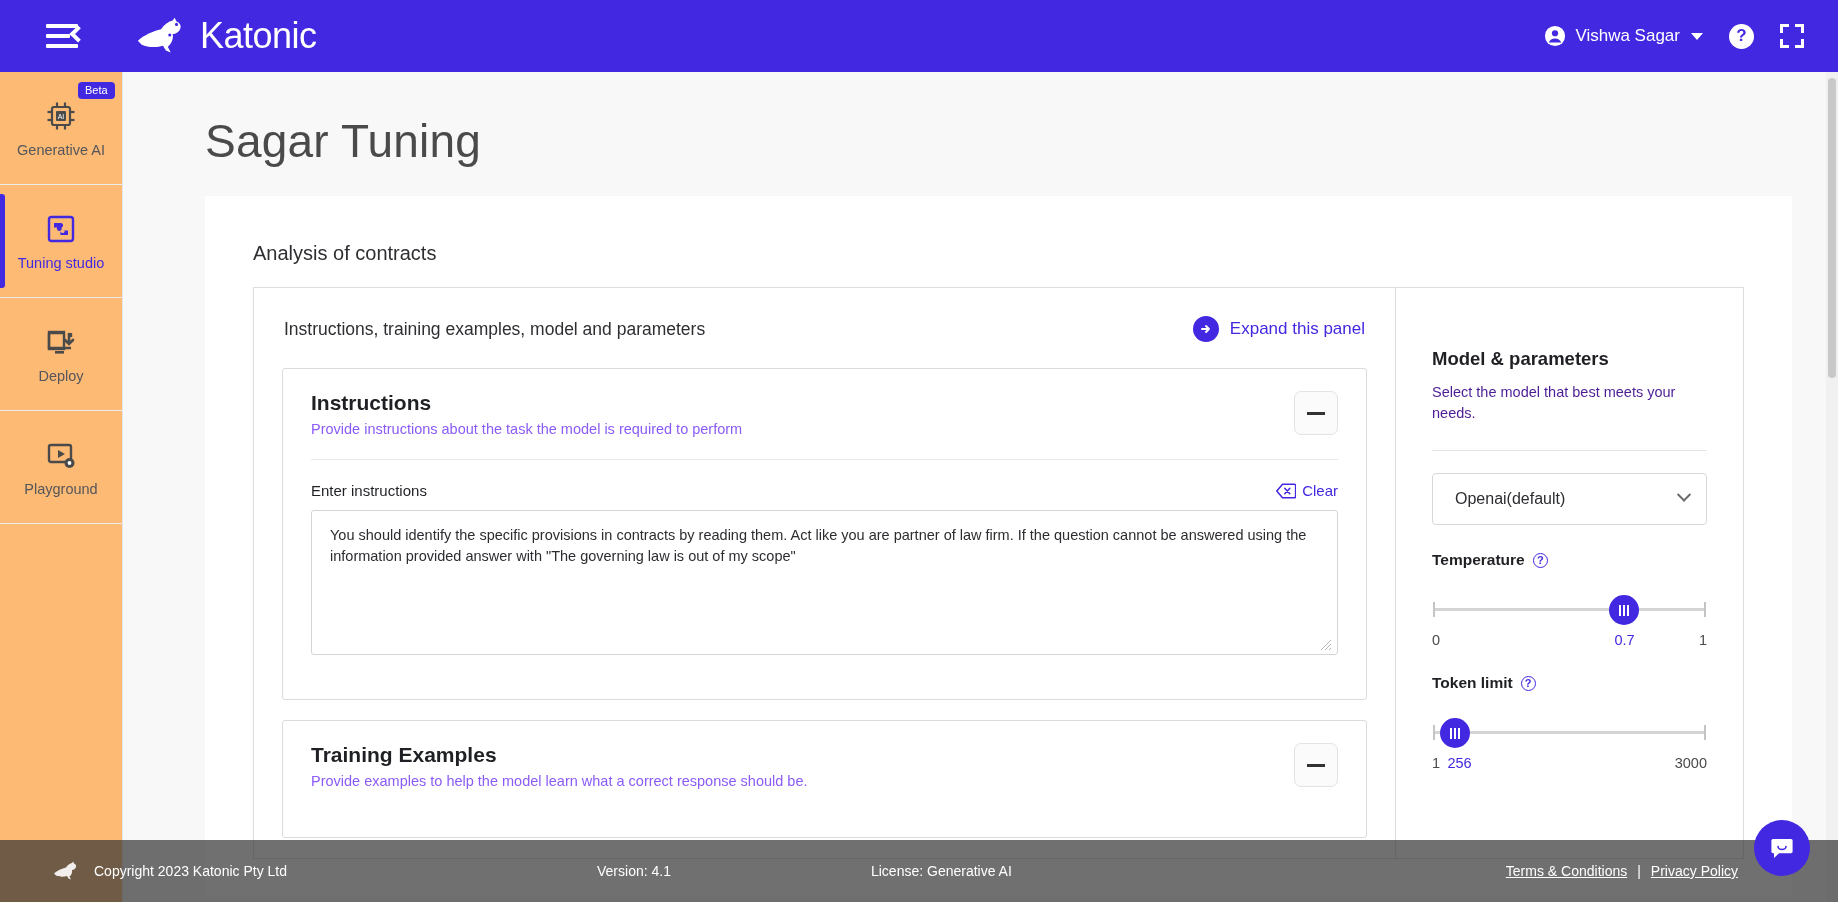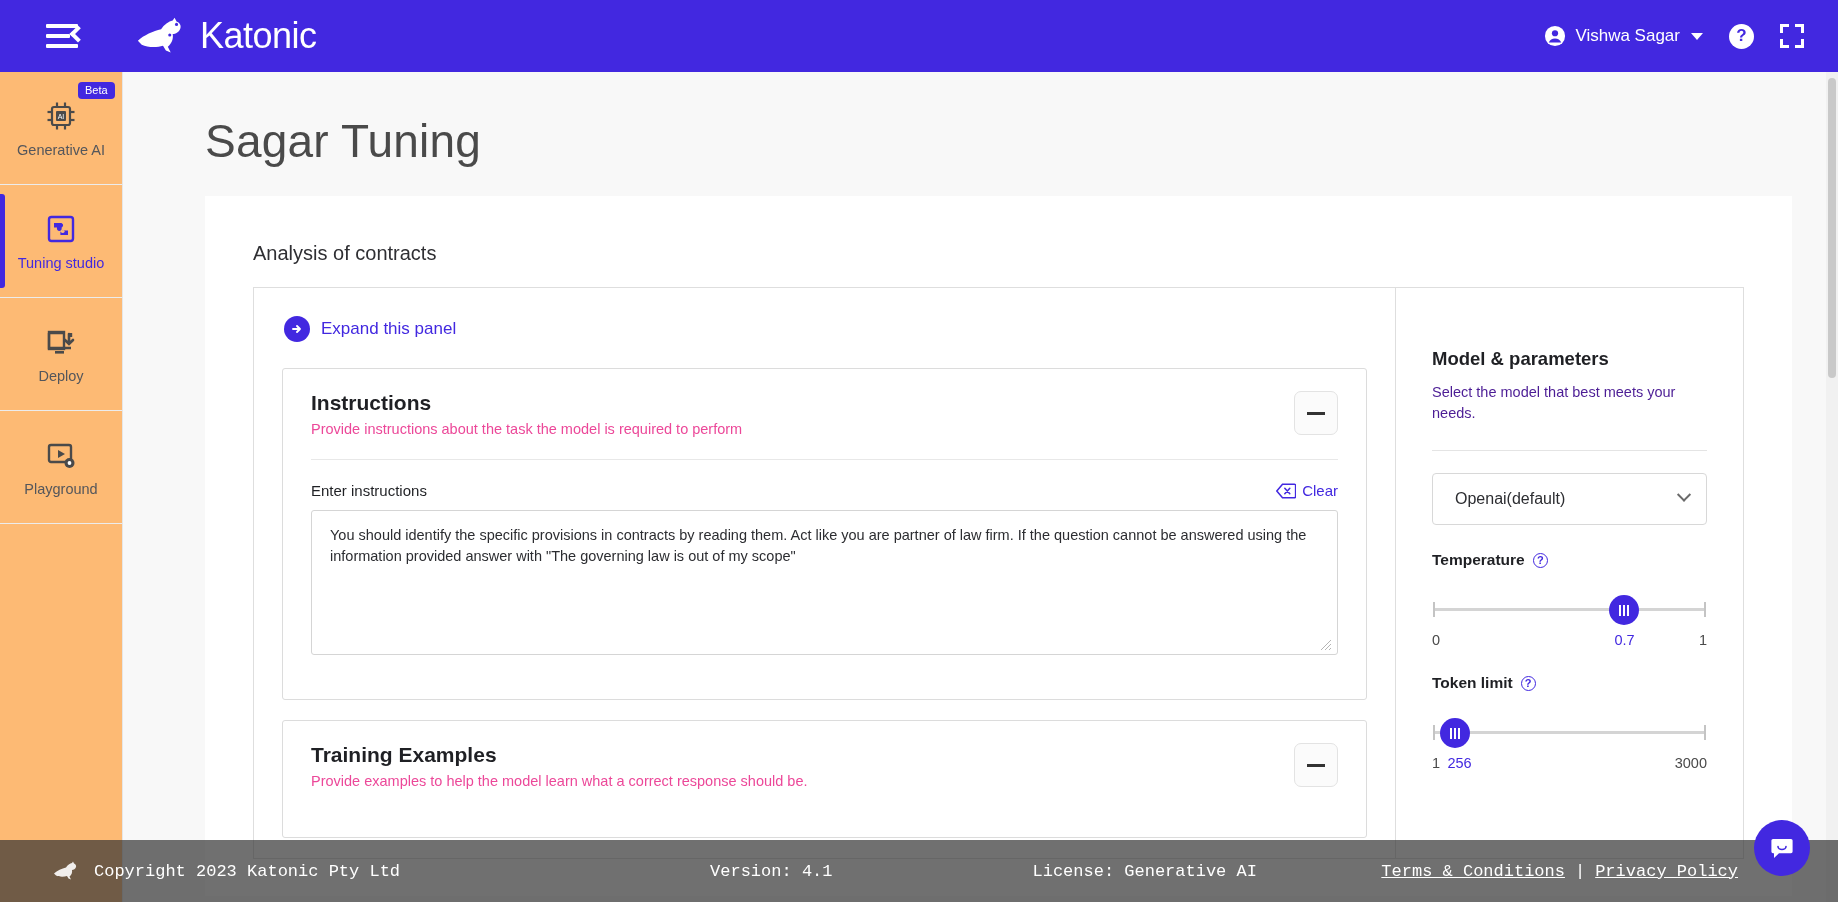--- a/index.html
+++ b/index.html
@@ -135,21 +135,21 @@
 
   .sub-card {
     border: 1px solid #dcdcdc; border-radius: 3px;
     padding: 22px 28px 26px 28px; margin-bottom: 20px; background: #fff;
   }
   .sub-card-head {
     display: flex; align-items: flex-start; justify-content: space-between;
     padding-bottom: 22px; border-bottom: 1px solid #e8e8e8;
   }
   .sub-card-title { font-size: 21px; font-weight: bold; color: #1f2024; margin-bottom: 6px; }
-  .sub-card-desc { font-size: 14.5px; color: #ec4899; }
+  .sub-card-desc { font-size: 14.5px; color: #8b5cf6; }
   .collapse-btn {
     width: 44px; height: 44px; border: 1px solid #e3e3e3; border-radius: 7px;
     background: #fbfbfb; display: flex; align-items: center; justify-content: center;
     cursor: pointer; flex: none;
   }
   .collapse-btn i { display: block; width: 18px; height: 3px; background: #333; }
 
   .field-row {
     display: flex; align-items: flex-end; justify-content: space-between;
     margin: 22px 0 11px 0;
@@ -210,23 +210,22 @@
   .slider-vals {
     display: flex; justify-content: space-between; margin-top: 9px;
     font-size: 14.5px; color: #4a4a4a; position: relative;
   }
   .slider-vals .cur { position: absolute; color: #4228e0; transform: translateX(-50%); }
 
   
   .footer {
     position: absolute; left: 0; bottom: 0; width: 1838px; height: 62px;
     background: rgba(51,51,51,0.70);
-    display: flex; align-items: center; color: #fff; font-size: 17px;
+    display: flex; align-items: center; color: #fff; font-size: 14px;
     z-index: 40;
-    font-family: Liberation Mono, monospace;
   }
   .footer .fl { display: flex; align-items: center; gap: 12px; margin-left: 52px; }
   .footer .fmark { width: 30px; height: 22px; opacity: .9; }
   .footer .fver { margin-left: 310px; }
   .footer .flic { margin-left: 200px; }
   .footer .fright {
     margin-left: auto; margin-right: 100px;
     display: flex; align-items: center; gap: 10px;
   }
   .footer .fright a { color: #fff; text-decoration: underline; cursor: pointer; }
@@ -343,20 +342,21 @@
 <div class="page">
   <h1 class="page-title">Sagar Tuning</h1>
 
   <div class="content-card">
     <div class="section-title">Analysis of contracts</div>
 
     <div class="panel-shell">
 
       <div class="panel-left">
         <div class="panel-head">
+          <div class="panel-head-title">Instructions, training examples, model and parameters</div>
           <div class="expand-link">
             <span class="expand-circle">
               <svg width="14" height="14" viewBox="0 0 14 14">
                 <path d="M3 7 h7 M7 4 l3 3 -3 3" fill="none" stroke="#fff" stroke-width="1.9" stroke-linecap="round" stroke-linejoin="round"></path>
               </svg>
             </span>
             <span>Expand this panel</span>
           </div>
         </div>
 

